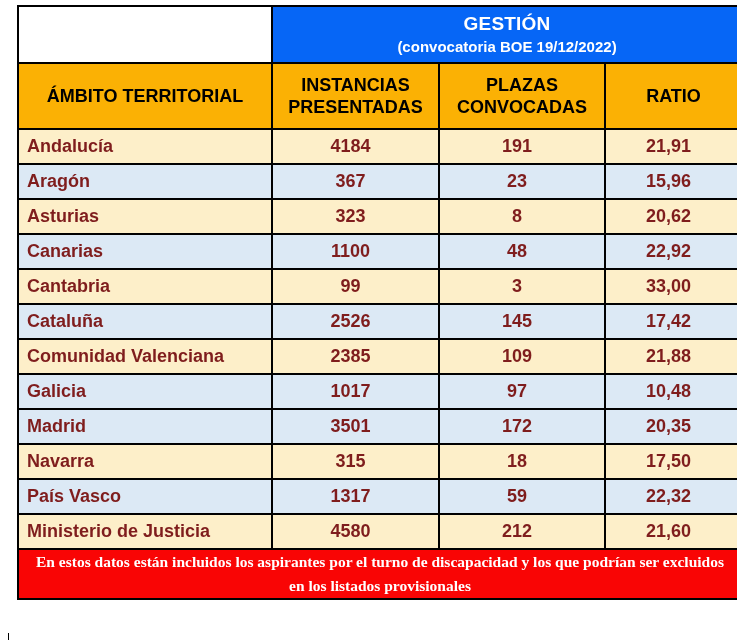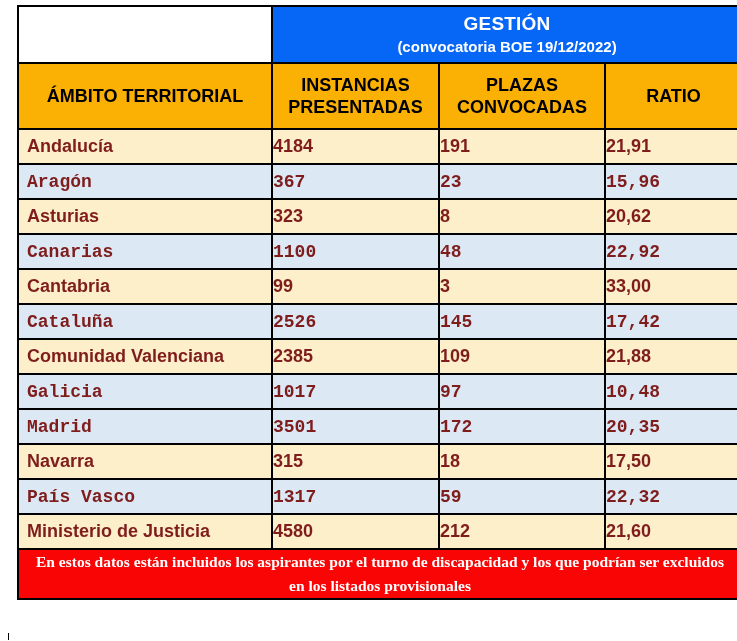--- a/index.html
+++ b/index.html
@@ -59,23 +59,23 @@
   
   tr.data-row { height: 35px; }
   tr.data-row td {
     font-weight: 700;
     font-size: 18px;
     color: #7f1d1d;
     vertical-align: middle;
     white-space: nowrap;
   }
   tr.row-cream td { background: var(--row-cream); }
-  tr.row-blue  td { background: var(--row-blue); font-family: Liberation Mono, monospace; }
+  tr.row-blue  td { background: var(--row-blue); }
   td.c-name { text-align: left;  padding-left: 8px; }
-  td.c-num  { text-align: left; padding-right: 10px; }
+  td.c-num  { text-align: center; padding-right: 10px; }
 
   
   tr.note-row { height: 50px; font-family: Liberation Serif, serif; }
   td.note {
     background: var(--note-red);
     color: #ffffff;
     font-weight: 700;
     font-size: 15.5px;
     text-align: center;
     vertical-align: middle;

